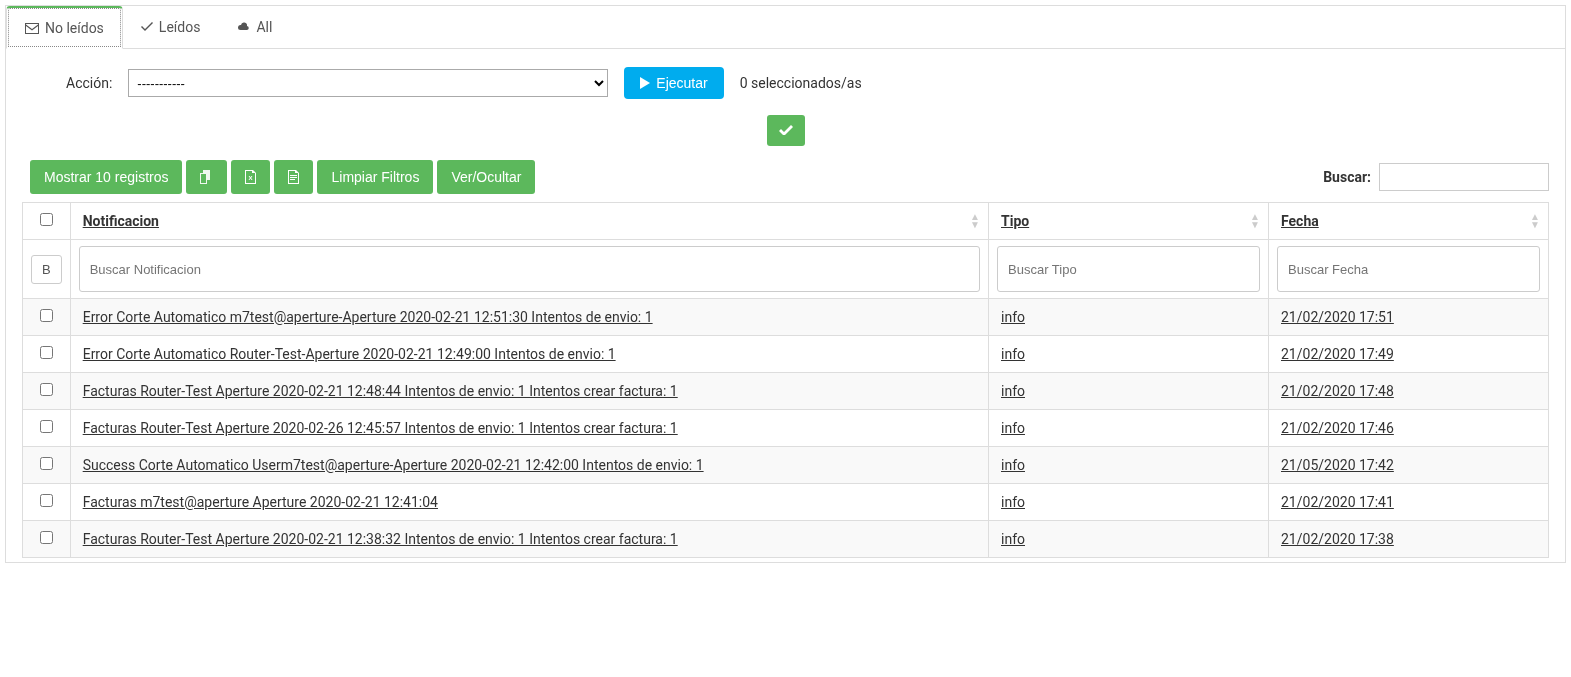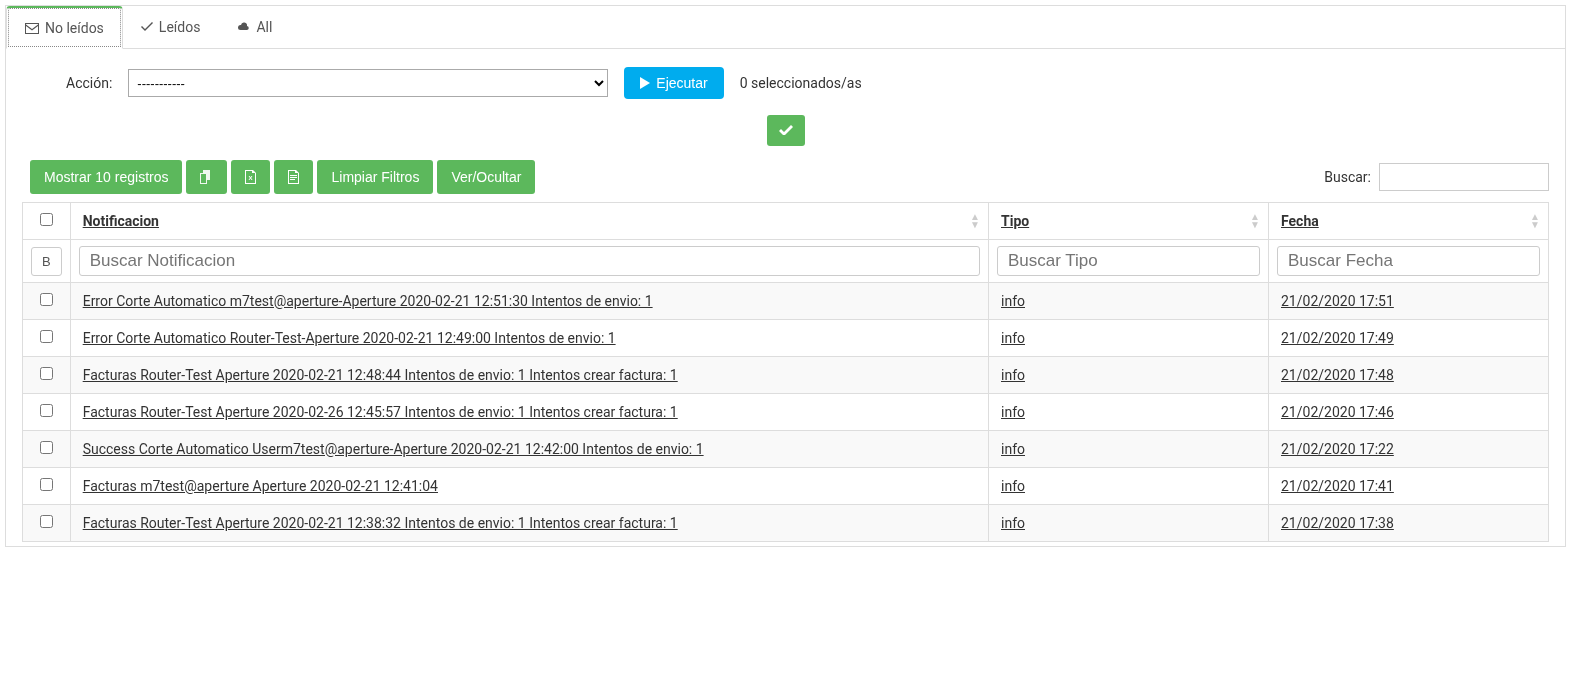--- a/index.html
+++ b/index.html
@@ -15,30 +15,30 @@
 .btn { padding: 8px 16px; border: none; border-radius: 4px; cursor: pointer; font-size: 14px; display: inline-flex; align-items: center; gap: 6px; }
 .btn-primary { background: #00acee; color: #fff; }
 .btn-success { background: #5cb85c; color: #fff; }
 .selected-text { color: #333; }
 .check-row { text-align: center; padding: 6px 0 14px 0; }
 .check-btn { background: #5cb85c; color: #fff; padding: 8px 12px; border: none; border-radius: 3px; cursor: pointer; }
 .toolbar-row { display: flex; align-items: center; justify-content: space-between; padding: 0 16px 8px 24px; }
 .toolbar-btns { display: flex; gap: 0; }
 .toolbar-btns .btn { border-radius: 3px; margin-right: 4px; padding: 9px 14px; font-size: 14px; }
 .search-wrap { display: flex; align-items: center; gap: 8px; }
-.search-label { font-weight: normal; }
+.search-label { font-weight: bold; }
 .search-input { width: 170px; height: 28px; border: 1px solid #ccc; padding: 4px 6px; }
 table { width: calc(100% - 32px); margin: 0 16px 4px 16px; border-collapse: collapse; text-decoration: underline; }
 th, td { border: 1px solid #ddd; padding: 10px 12px; text-align: left; font-size: 14px; }
 th { background: #fff; font-weight: bold; position: relative; }
 .sort-icons { position: absolute; right: 8px; top: 50%; transform: translateY(-50%); color: #ccc; font-size: 10px; line-height: 8px; }
 tbody tr:nth-child(even) { background: #f9f9f9; }
 tbody tr:nth-child(odd) { background: #fff; }
 .filter-row td { padding: 6px 8px; background: #fff; }
-.filter-input { width: 100%; height: 30px; border: 1px solid #ccc; border-radius: 3px; padding: 4px 10px; font-size: 17px; color: #999; }
+.filter-input { width: 100%; height: 46px; border: 1px solid #ccc; border-radius: 3px; padding: 4px 10px; font-size: 13px; color: #999; }
 .b-btn { border: 1px solid #ccc; background: #fff; padding: 6px 10px; border-radius: 3px; cursor: pointer; font-size: 13px; color: #555; }
 .col-check { width: 44px; text-align: center; }
 .col-tipo { width: 280px; }
 .col-fecha { width: 280px; }
 input[type="checkbox"] { width: 13px; height: 13px; cursor: pointer; }
 svg { display: block; }
 </style>
 </head>
 <body>
 
@@ -185,21 +185,21 @@
         <tr>
           <td class="col-check"><input type="checkbox" style=""></td>
           <td>Facturas Router-Test Aperture 2020-02-26 12:45:57 Intentos de envio: 1 Intentos crear factura: 1</td>
           <td>info</td>
           <td>21/02/2020 17:46</td>
         </tr>
         <tr>
           <td class="col-check"><input type="checkbox" style=""></td>
           <td>Success Corte Automatico Userm7test@aperture-Aperture 2020-02-21 12:42:00 Intentos de envio: 1</td>
           <td>info</td>
-          <td>21/02/2020 17:22</td>
+          <td>21/05/2020 17:42</td>
         </tr>
         <tr>
           <td class="col-check"><input type="checkbox" style=""></td>
           <td>Facturas m7test@aperture Aperture 2020-02-21 12:41:04</td>
           <td>info</td>
           <td>21/02/2020 17:41</td>
         </tr>
         <tr>
           <td class="col-check"><input type="checkbox" style=""></td>
           <td>Facturas Router-Test Aperture 2020-02-21 12:38:32 Intentos de envio: 1 Intentos crear factura: 1</td>

